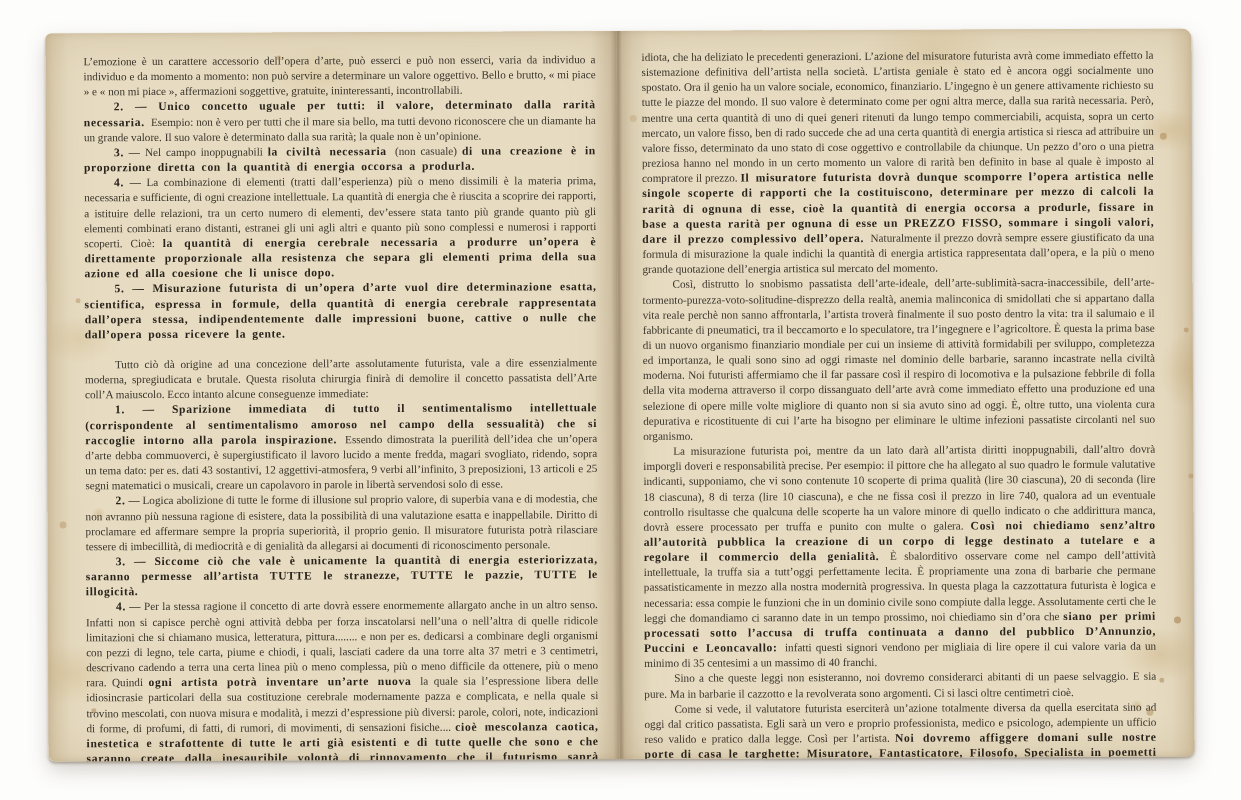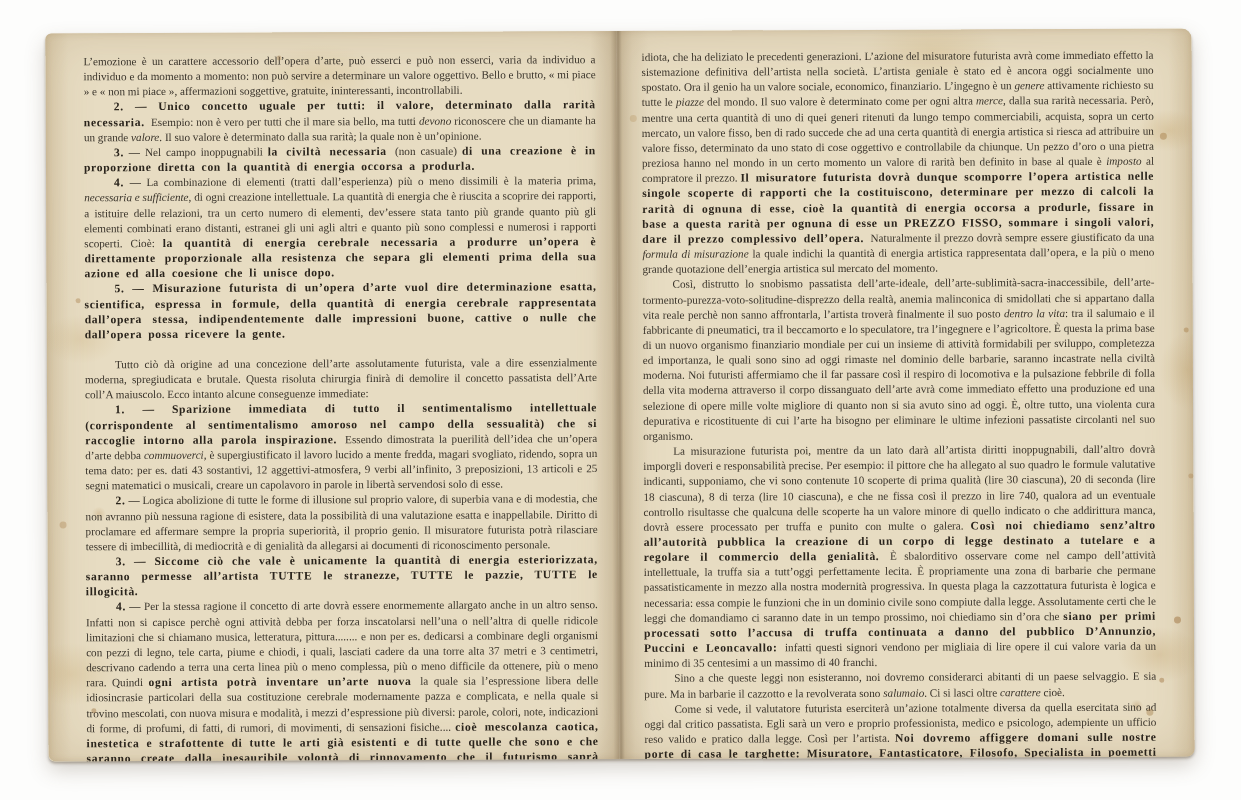--- a/index.html
+++ b/index.html
@@ -67,21 +67,21 @@
   .page-left .text{left:38px;right:21px;}
   .page-right .text{left:25px;right:38px;top:19px;}
   p.para{
     margin:0;text-align:justify;
     font-size:11.2px;line-height:15.15px;
     color:var(--ink,#3a342b);
   }
   p.para.indent{text-indent:30px;}
   p.para.gap{margin-top:15px;}
   span.n{}
-  span.i{font-style:italic;}
+  span.i{}
   span.b{
     font-weight:bold;font-size:11.6px;
     letter-spacing:.65px;word-spacing:2.6px;
     color:var(--bold-ink,#2a241c);
   }
 </style>
 </head>
 <body>
 
 <div class="book">
@@ -97,19 +97,19 @@
         <p class="para indent"><span class="b">2.</span><span class="n"> — Logica abolizione di tutte le forme di illusione sul proprio valore, di superbia vana e di modestia, che non avranno più nessuna ragione di esistere, data la possibilità di una valutazione esatta e inappellabile. Diritto di proclamare ed affermare sempre la propria superiorità, il proprio genio. Il misuratore futurista potrà rilasciare tessere di imbecillità, di mediocrità e di genialità da allegarsi ai documenti di riconoscimento personale.</span></p>
         <p class="para indent"><span class="b">3. — Siccome ciò che vale è unicamente la quantità di energia esteriorizzata, saranno permesse all’artista TUTTE le stranezze, TUTTE le pazzie, TUTTE le illogicità.</span></p>
         <p class="para indent"><span class="b">4.</span><span class="n"> — Per la stessa ragione il concetto di arte dovrà essere enormemente allargato anche in un altro senso. Infatti non si capisce perchè ogni attività debba per forza inscatolarsi nell’una o nell’altra di quelle ridicole limitazioni che si chiamano musica, letteratura, pittura........ e non per es. dedicarsi a combinare degli organismi con pezzi di legno, tele carta, piume e chiodi, i quali, lasciati cadere da una torre alta 37 metri e 3 centimetri, descrivano cadendo a terra una certa linea più o meno complessa, più o meno difficile da ottenere, più o meno rara. Quindi </span><span class="b">ogni artista potrà inventare un’arte nuova </span><span class="n">la quale sia l’espressione libera delle idiosincrasie particolari della sua costituzione cerebrale modernamente pazza e complicata, e nella quale si trovino mescolati, con nuova misura e modalità, i mezzi d’espressione più diversi: parole, colori, note, indicazioni di forme, di profumi, di fatti, di rumori, di movimenti, di sensazioni fisiche.... </span><span class="b">cioè mescolanza caotica, inestetica e strafottente di tutte le arti già esistenti e di tutte quelle che sono e che saranno create dalla inesauribile volontà di rinnovamento che il futurismo saprà infondere nell’umanità.</span></p>
       </div>
   </div>
   <div class="page page-right">
     <div class="text">
         <p class="para"><span class="n">idiota, che ha deliziato le precedenti generazioni. L’azione del misuratore futurista avrà come immediato effetto la sistemazione definitiva dell’artista nella società. L’artista geniale è stato ed è ancora oggi socialmente uno spostato. Ora il genio ha un valore sociale, economico, finanziario. L’ingegno è un </span><span class="i">genere</span><span class="n"> attivamente richiesto su tutte le </span><span class="i">piazze</span><span class="n"> del mondo. Il suo valore è determinato come per ogni altra </span><span class="i">merce</span><span class="n">, dalla sua rarità necessaria. Però, mentre una certa quantità di uno di quei generi ritenuti da lungo tempo commerciabili, acquista, sopra un certo mercato, un valore fisso, ben di rado succede che ad una certa quantità di energia artistica si riesca ad attribuire un valore fisso, determinato da uno stato di cose oggettivo e controllabile da chiunque. Un pezzo d’oro o una pietra preziosa hanno nel mondo in un certo momento un valore di rarità ben definito in base al quale è </span><span class="i">imposto</span><span class="n"> al compratore il prezzo. </span><span class="b">Il misuratore futurista dovrà dunque scomporre l’opera artistica nelle singole scoperte di rapporti che la costituiscono, determinare per mezzo di calcoli la rarità di ognuna di esse, cioè la quantità di energia occorsa a produrle, fissare in base a questa rarità per ognuna di esse un PREZZO FISSO, sommare i singoli valori, dare il prezzo complessivo dell’opera. </span><span class="n">Naturalmente il prezzo dovrà sempre essere giustificato da una </span><span class="i">formula di misurazione</span><span class="n"> la quale indichi la quantità di energia artistica rappresentata dall’opera, e la più o meno grande quotazione dell’energia artistica sul mercato del momento.</span></p>
         <p class="para indent"><span class="n">Così, distrutto lo snobismo passatista dell’arte-ideale, dell’arte-sublimità-sacra-inaccessibile, dell’arte-tormento-purezza-voto-solitudine-disprezzo della realtà, anemia malinconica di smidollati che si appartano dalla vita reale perchè non sanno affrontarla, l’artista troverà finalmente il suo posto </span><span class="i">dentro la vita</span><span class="n">: tra il salumaio e il fabbricante di pneumatici, tra il beccamorto e lo speculatore, tra l’ingegnere e l’agricoltore. È questa la prima base di un nuovo organismo finanziario mondiale per cui un insieme di attività formidabili per sviluppo, completezza ed importanza, le quali sono sino ad oggi rimaste nel dominio delle barbarie, saranno incastrate nella civiltà moderna. Noi futuristi affermiamo che il far passare così il respiro di locomotiva e la pulsazione febbrile di folla della vita moderna attraverso il corpo dissanguato dell’arte avrà come immediato effetto una produzione ed una selezione di opere mille volte migliore di quanto non si sia avuto sino ad oggi. È, oltre tutto, una violenta cura depurativa e ricostituente di cui l’arte ha bisogno per eliminare le ultime infezioni passatiste circolanti nel suo organismo.</span></p>
         <p class="para indent"><span class="n">La misurazione futurista poi, mentre da un lato darà all’artista diritti inoppugnabili, dall’altro dovrà imporgli doveri e responsabilità precise. Per esempio: il pittore che ha allegato al suo quadro le formule valutative indicanti, supponiamo, che vi sono contenute 10 scoperte di prima qualità (lire 30 ciascuna), 20 di seconda (lire 18 ciascuna), 8 di terza (lire 10 ciascuna), e che ne fissa così il prezzo in lire 740, qualora ad un eventuale controllo risultasse che qualcuna delle scoperte ha un valore minore di quello indicato o che addirittura manca, dovrà essere processato per truffa e punito con multe o galera. </span><span class="b">Così noi chiediamo senz’altro all’autorità pubblica la creazione di un corpo di legge destinato a tutelare e a regolare il commercio della genialità. </span><span class="n">È sbalorditivo osservare come nel campo dell’attività intellettuale, la truffa sia a tutt’oggi perfettamente lecita. È propriamente una zona di barbarie che permane passatisticamente in mezzo alla nostra modernità progressiva. In questa plaga la cazzottatura futurista è logica e necessaria: essa compie le funzioni che in un dominio civile sono compiute dalla legge. Assolutamente certi che le leggi che domandiamo ci saranno date in un tempo prossimo, noi chiediamo sin d’ora che </span><span class="b">siano per primi processati sotto l’accusa di truffa continuata a danno del pubblico D’Annunzio, Puccini e Leoncavallo: </span><span class="n">infatti questi signori vendono per migliaia di lire opere il cui valore varia da un minimo di 35 centesimi a un massimo di 40 franchi.</span></p>
-        <p class="para indent"><span class="n">Sino a che queste leggi non esisteranno, noi dovremo considerarci abitanti di un paese selvaggio. E sia pure. Ma in barbarie il cazzotto e la revolverata sono </span><span class="i">salumaio</span><span class="n">. Ci si lasci oltre </span><span class="i">carattere</span><span class="n"> cioè.</span></p>
+        <p class="para indent"><span class="n">Sino a che queste leggi non esisteranno, noi dovremo considerarci abitanti di un paese selvaggio. E sia pure. Ma in barbarie il cazzotto e la revolverata sono </span><span class="i">argomenti</span><span class="n">. Ci si lasci oltre </span><span class="i">centimetri</span><span class="n"> cioè.</span></p>
         <p class="para indent"><span class="n">Come si vede, il valutatore futurista eserciterà un’azione totalmente diversa da quella esercitata sino ad oggi dal critico passatista. Egli sarà un vero e proprio professionista, medico e psicologo, adempiente un ufficio reso valido e pratico dalla legge. Così per l’artista. </span><span class="b">Noi dovremo affiggere domani sulle nostre porte di casa le targhette: Misuratore, Fantasticatore, Filosofo, Specialista in poemetti astronomici, Genio, Pazzo.... </span></p>
       </div>
   </div>
   <div class="gutter"></div>
   <div class="specks"></div>
 </div>
 
 </body></html>

